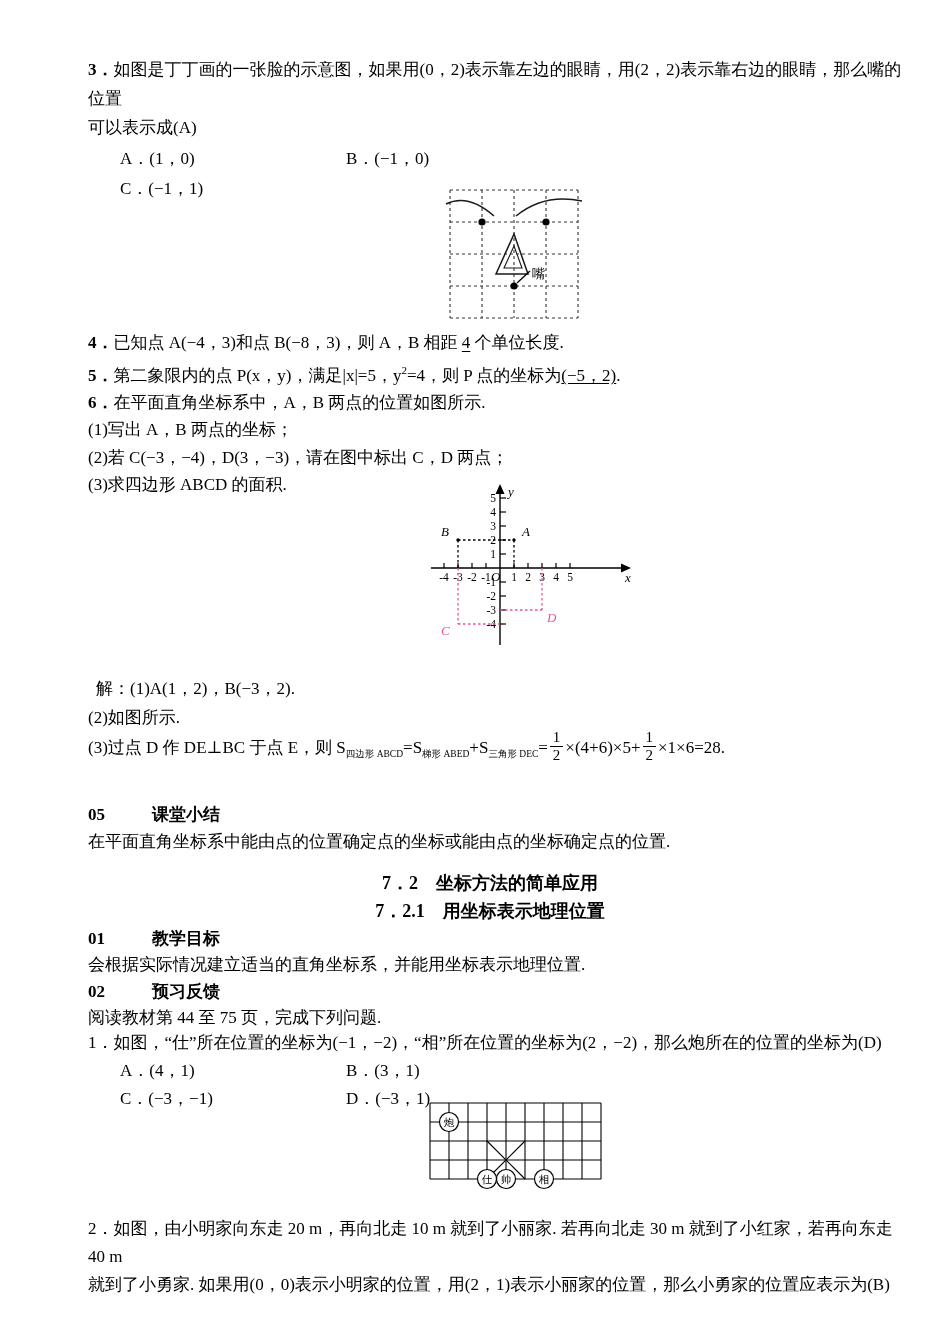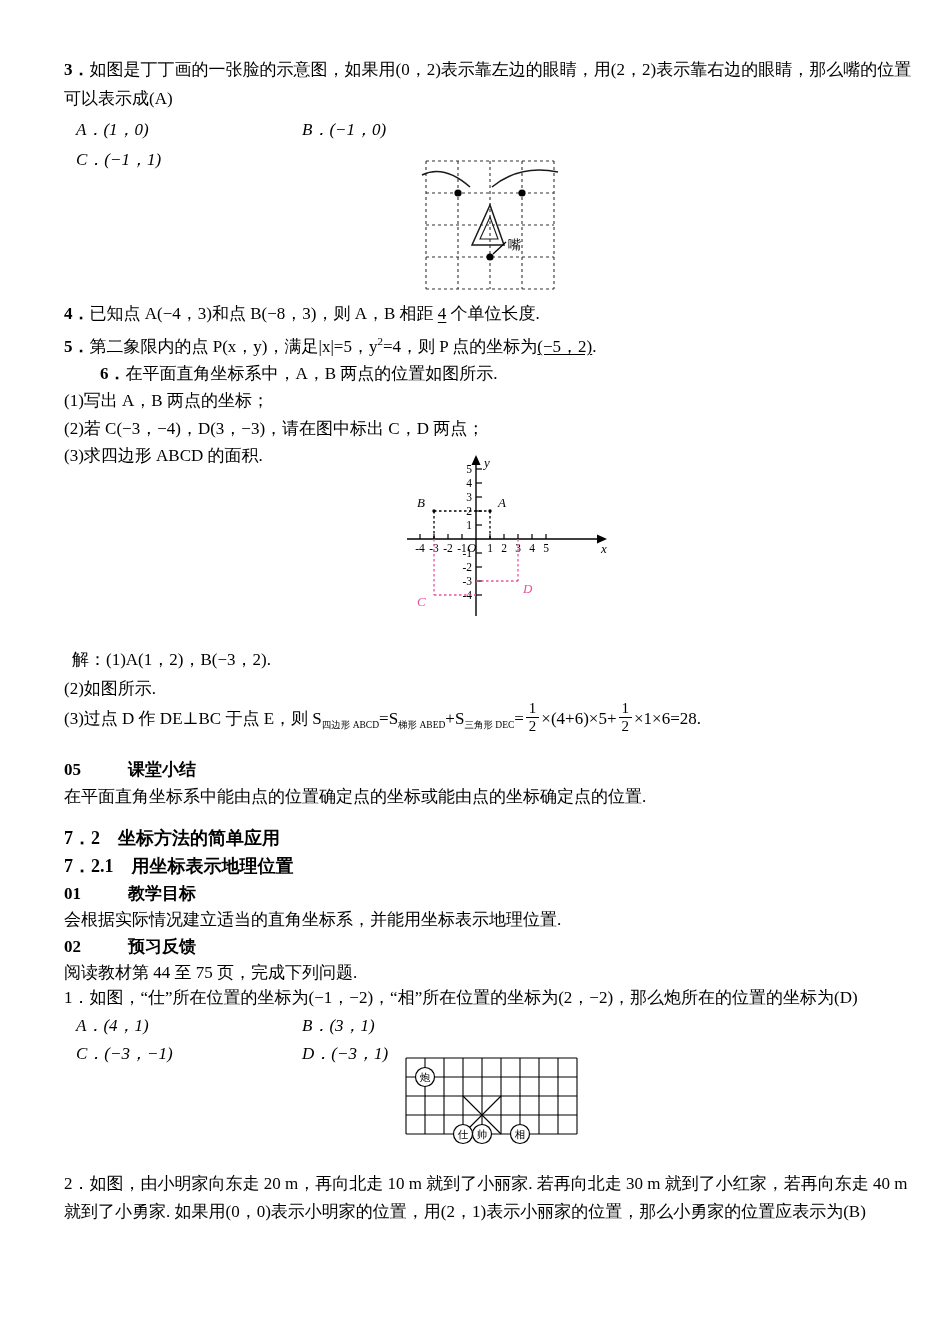--- a/index.html
+++ b/index.html
@@ -1,29 +1,29 @@
 <!DOCTYPE html>
 <html><head>
 <meta charset="utf-8">
 <style>
   html,body{margin:0;padding:0;background:#ffffff;}
   body{width:950px;height:1344px;color:#000;
        font-family:"Liberation Serif","DejaVu Serif",serif;font-size:17px;overflow:hidden;}
-  .doc{padding:55px 38px 0 64px;position:relative;}
+  .doc{padding:55px 38px 0 88px;position:relative;}
   p{margin:0;line-height:29px;}
   .qnum{font-weight:bold;}
   .ul{text-decoration:underline;text-underline-offset:3px;}
   sup{font-size:11px;}
-  .opts{display:grid;grid-template-columns:226px auto;width:520px;margin-left:12px;font-style:italic;}
+  .opts{display:grid;grid-template-columns:226px auto;width:520px;margin-left:32px;}
   .opts .opt{line-height:30px;}
   .figwrap{display:block;}
   svg{display:block;overflow:visible;}
   .h2{font-weight:bold;line-height:28px;display:flex;}
   .h2 .hno{display:inline-block;width:64px;}
-  .ctitle{text-align:left;font-weight:bold;font-size:18px;line-height:28px;margin-right:20px;}
+  .ctitle{text-align:center;font-weight:bold;font-size:18px;line-height:28px;margin-right:20px;}
   .formula{line-height:48px;white-space:nowrap;}
   .msub{font-size:9.5px;vertical-align:-4px;letter-spacing:0px;}
   .frac{display:inline-block;vertical-align:middle;text-align:center;
         font-size:15px;line-height:1.05;margin:0 2px;position:relative;top:-2px;}
   .frac .fn{display:block;border-bottom:1.2px solid #000;padding:0 3px 1px 3px;}
   .frac .fd{display:block;padding-top:1px;}
   .gtick{font-size:11.5px;font-family:"Liberation Serif","DejaVu Serif",serif;}
   .gital{font-style:italic;font-size:13px;}
   .piece-t{font-size:10.5px;}
   .mouth-t{font-size:13px;}
@@ -66,21 +66,21 @@
         <path d="M 68,60 L 58,82 L 76,82 Z" stroke-width="1.1"></path>
       </g>
       <circle cx="68" cy="100" r="3.6" fill="#000"></circle>
       <line x1="71" y1="97" x2="84" y2="85" stroke="#000" stroke-width="1.3"></line>
       <text x="86" y="92" class="mouth-t">嘴</text>
     </svg>
   </div>
 
   <p style="margin-top:7px;line-height:27.5px;"><b class="qnum">4．</b><span>已知点 A(−4，3)和点 B(−8，3)，则 A，B 相距</span>&nbsp;<span class="ul">4</span>&nbsp;<span>个单位长度.</span></p>
   <p style="line-height:27.5px;"><b class="qnum">5．</b><span>第二象限内的点 P(x，y)，满足|x|=5，y</span><sup>2</sup><span>=4，则 P 点的坐标为</span><span class="ul">(−5，2)</span><span>.</span></p>
-  <p style="line-height:27.5px;margin-left:36px;"><b class="qnum">6．</b><span>在平面直角坐标系中，A，B 两点的位置如图所示.</span></p>
+  <p style="line-height:27.5px;"><b class="qnum">6．</b><span>在平面直角坐标系中，A，B 两点的位置如图所示.</span></p>
   <p style="line-height:27.5px;">(1)写出 A，B 两点的坐标；</p>
   <p style="line-height:27.5px;">(2)若 C(−3，−4)，D(3，−3)，请在图中标出 C，D 两点；</p>
   <p style="line-height:27.5px;">(3)求四边形 ABCD 的面积.</p>
 
   <div class="figwrap" style="margin-left:337px;margin-top:-16px;">
     <svg width="210" height="172" viewBox="0 0 210 172">
       <g stroke="#000" stroke-width="1.4">
         <line x1="6" y1="85" x2="198" y2="85"></line>
         <line x1="75" y1="162" x2="75" y2="8"></line>
       </g>
@@ -148,21 +148,21 @@
       <text x="16" y="53" class="gital">B</text>
       <text x="16" y="152" class="gital" fill="#e8539c">C</text>
       <text x="122" y="139" class="gital" fill="#e8539c">D</text>
     </svg>
   </div>
 
   <p style="margin-top:19px;padding-left:8px;"><span>解：(1)A(1，2)，B(−3，2).</span></p>
   <p>(2)如图所示.</p>
   <p class="formula" style="margin-top:-8px;"><span>(3)过点 D 作 DE⊥BC 于点 E，则 S</span><span class="msub">四边形 ABCD</span><span>=S</span><span class="msub">梯形 ABED</span><span>+S</span><span class="msub">三角形 DEC</span><span>=</span><span class="frac"><span class="fn">1</span><span class="fd">2</span></span><span>×(4+6)×5+</span><span class="frac"><span class="fn">1</span><span class="fd">2</span></span><span>×1×6=28.</span></p>
 
-  <div class="h2" style="margin-top:7px;">
+  <div class="h2" style="margin-top:23px;">
     <span class="hno">05</span>
     <span>课堂小结</span>
   </div>
   <p style="margin-top:-2px;">在平面直角坐标系中能由点的位置确定点的坐标或能由点的坐标确定点的位置.</p>
 
   <p class="ctitle" style="margin-top:13px;">7．2　坐标方法的简单应用</p>
   <p class="ctitle">7．2.1　用坐标表示地理位置</p>
 
   <div class="h2">
     <span class="hno">01</span>

